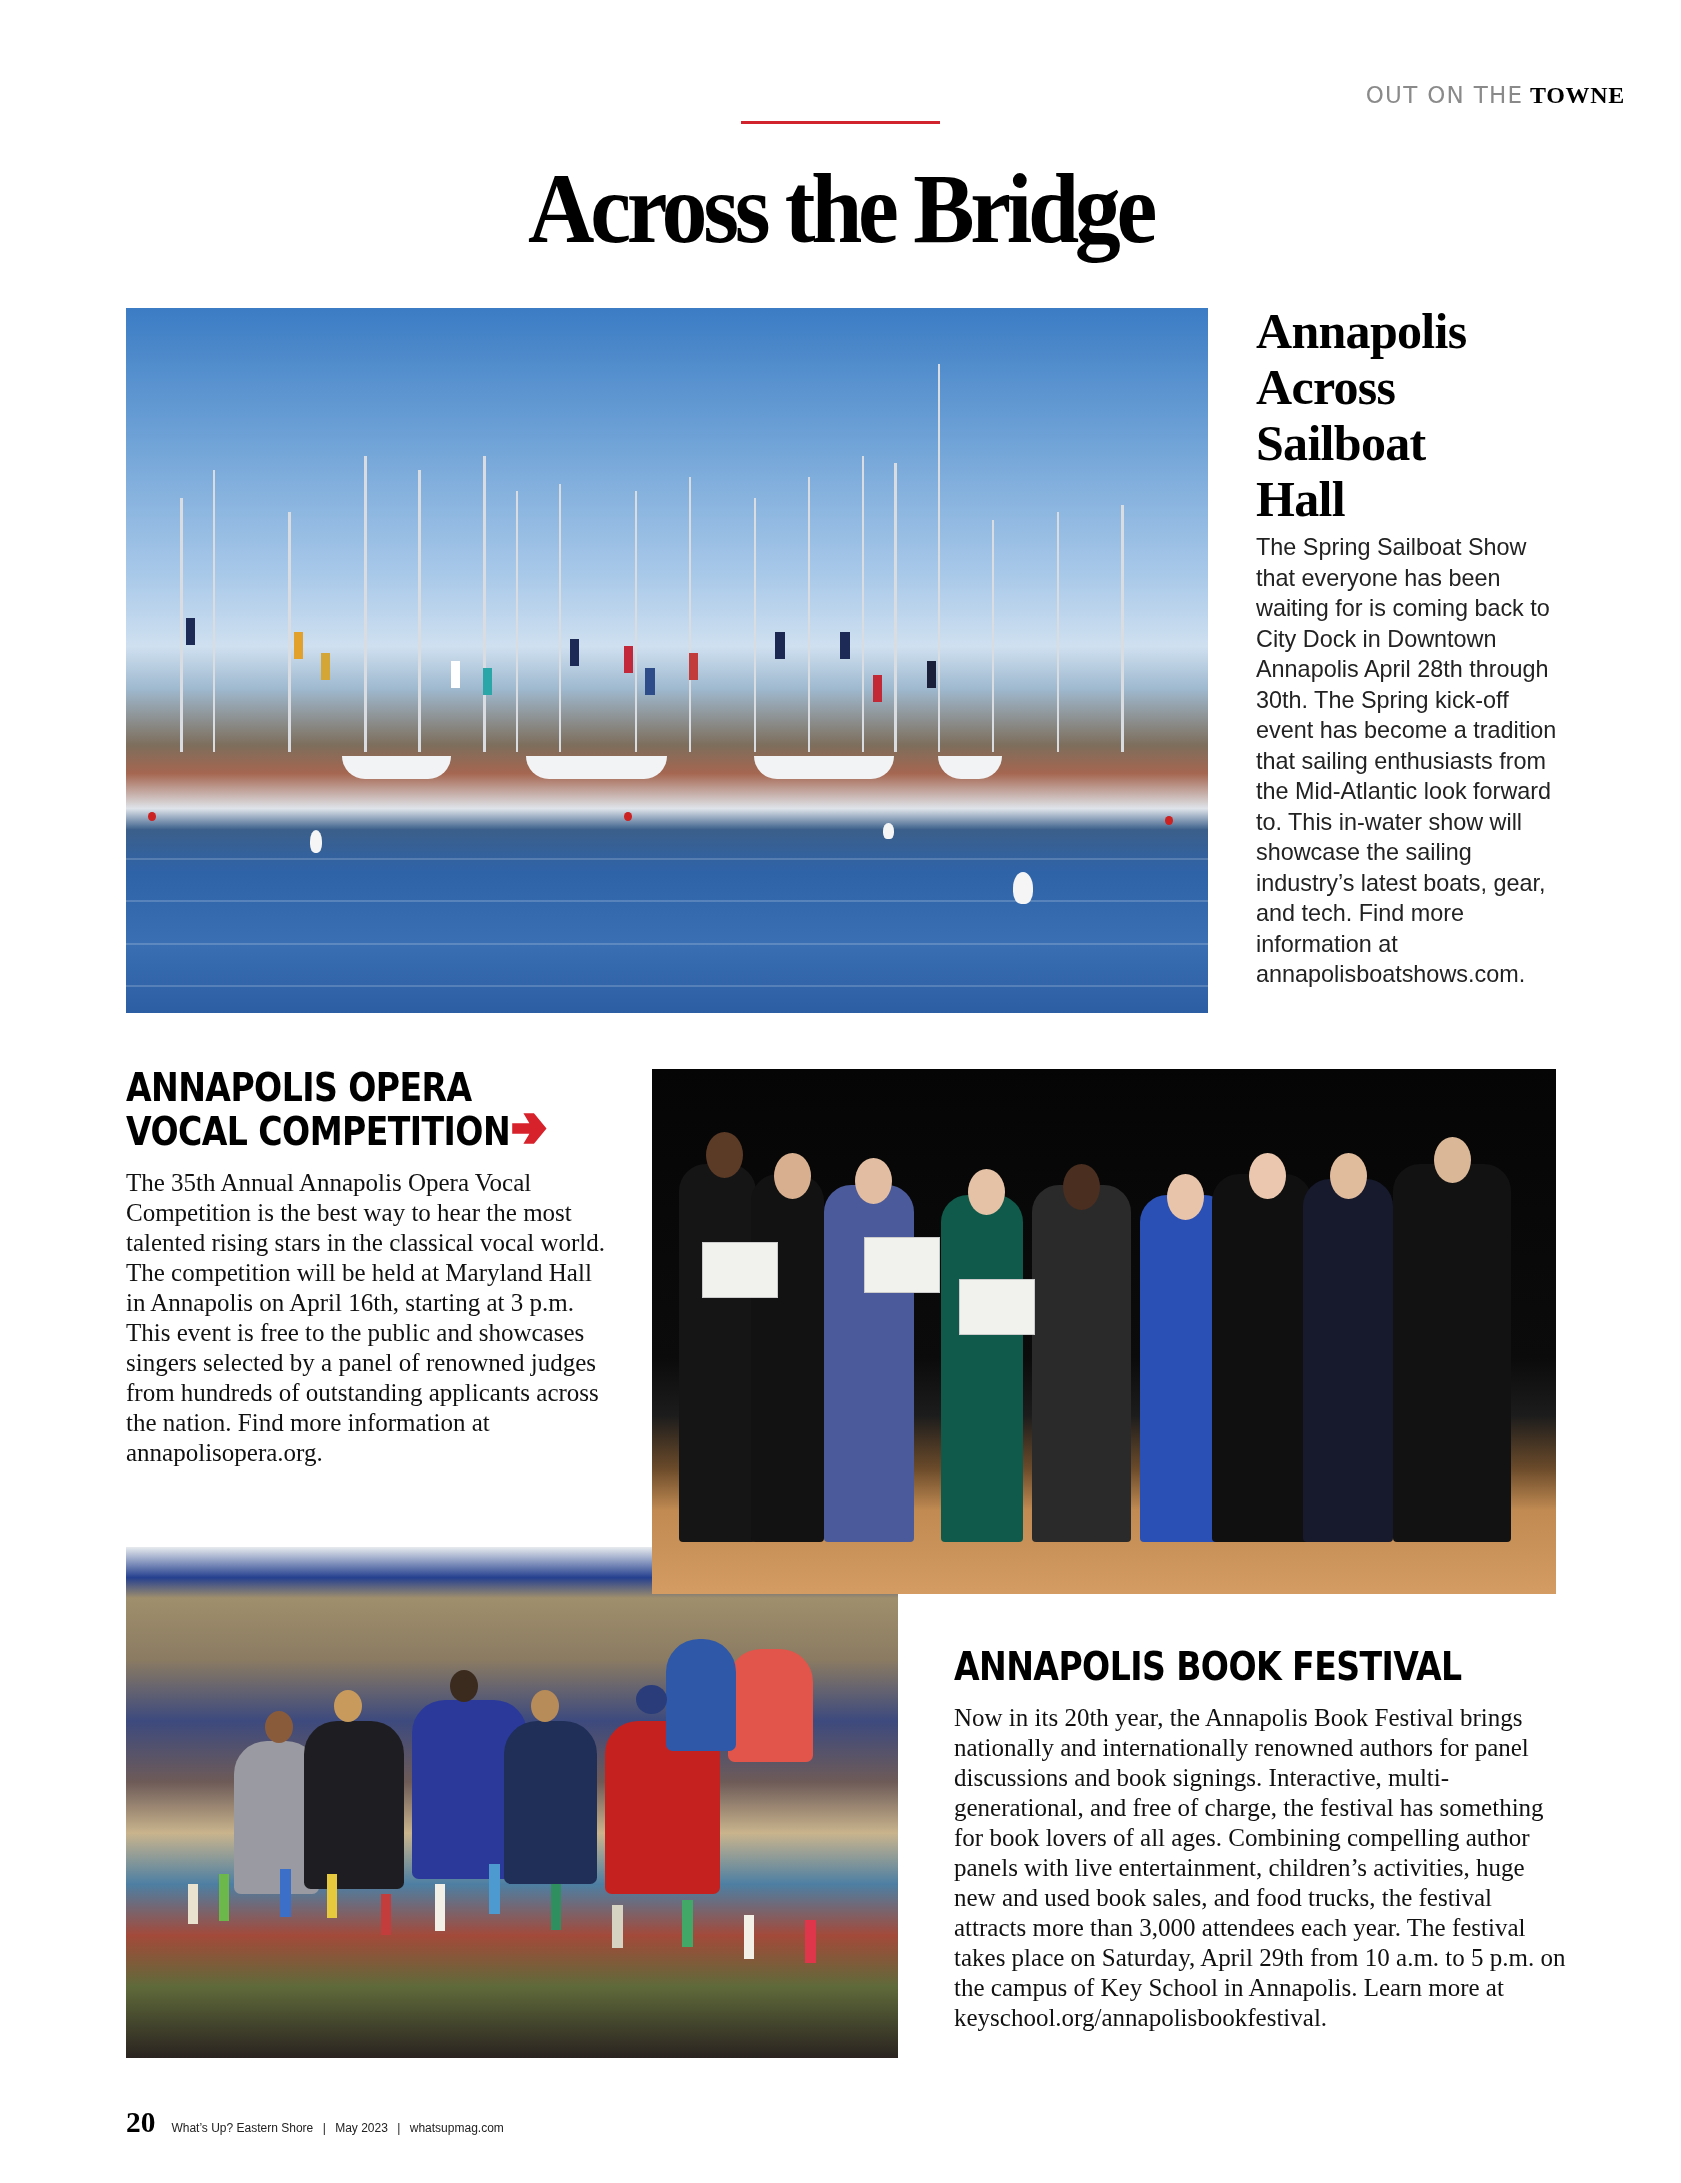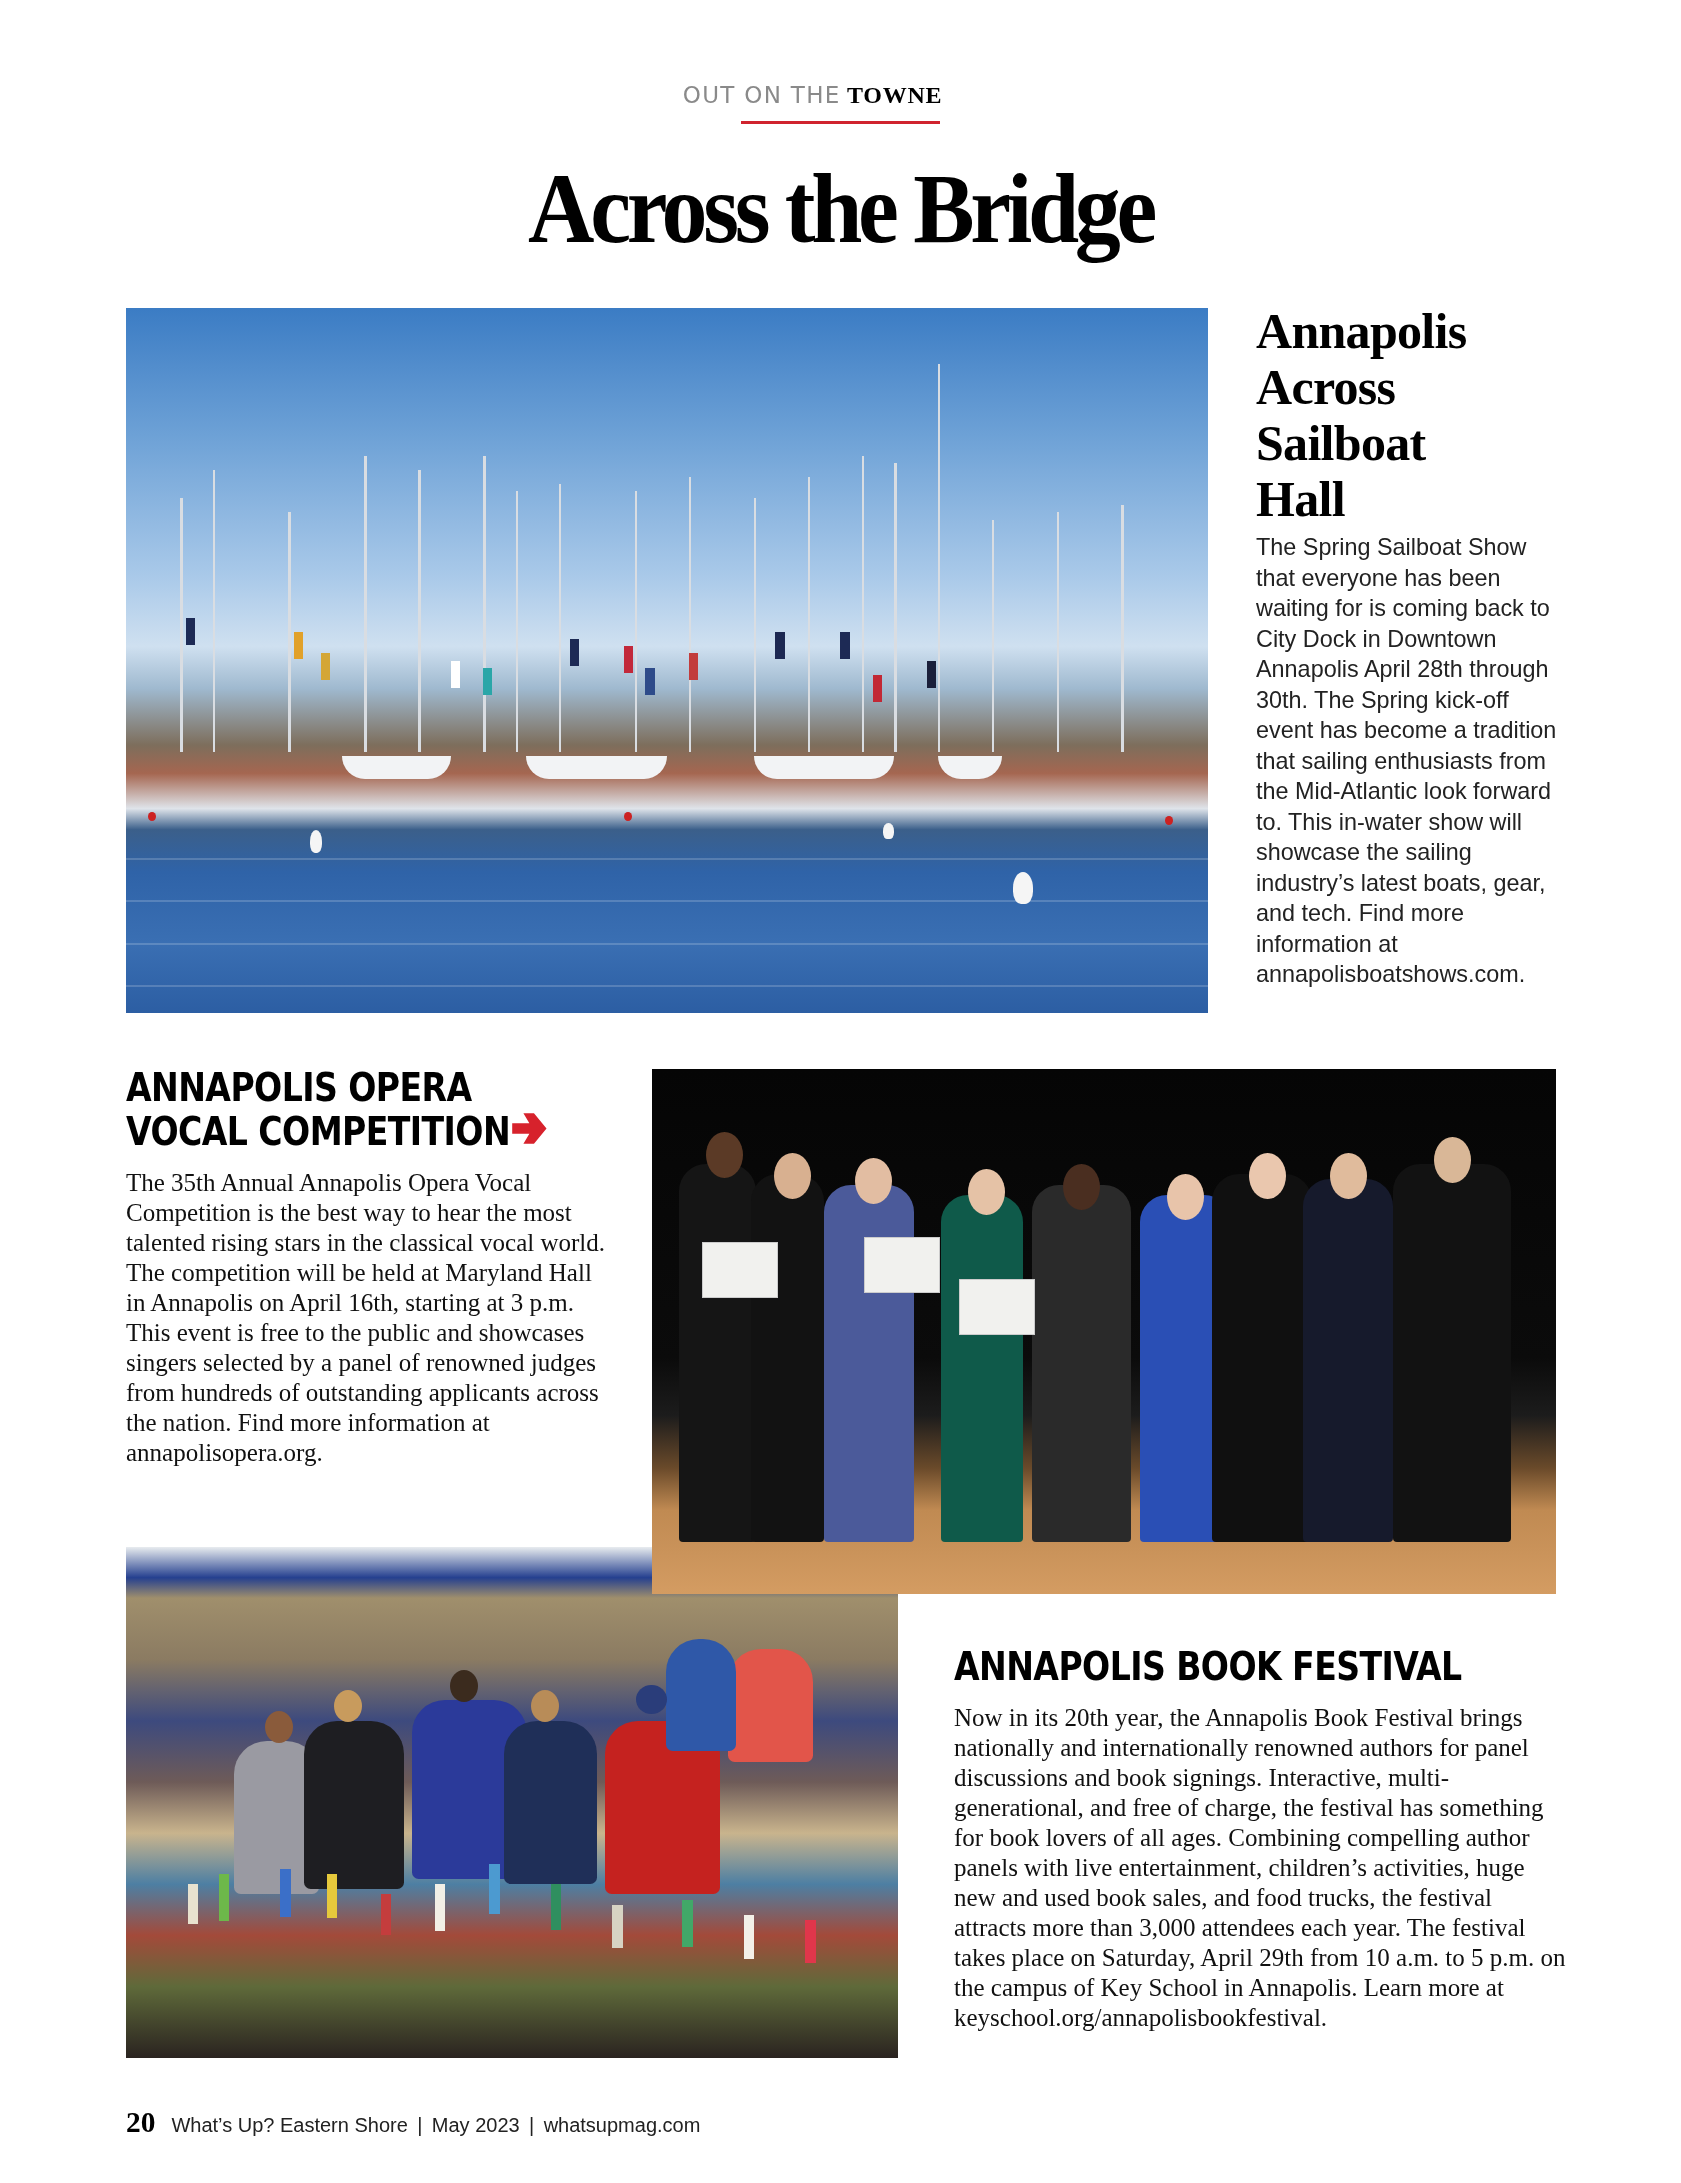--- a/index.html
+++ b/index.html
@@ -1,20 +1,20 @@
 <!DOCTYPE html>
 <html style="font-size:10.7px"><head>
 <meta charset="utf-8">
 <style>
   html, body { margin: 0; padding: 0; background: #ffffff; }
   body { width: 1681px; height: 2183px; position: relative; overflow: hidden; color: #111; }
   .abs { position: absolute; }
 
   
-  #kicker { left: 0; width: 1625px; top: 82px; text-align: center; font-size: 23px; letter-spacing: 0.7px; }
+  #kicker { left: 0; width: 1625px; top: 82px; text-align: right; font-size: 23px; letter-spacing: 0.7px; }
   #kicker .gray { font-family: "DejaVu Sans", sans-serif; color: #8a8a8a; font-weight: normal; letter-spacing: 1.3px; }
   #kicker .bold { font-family: "Liberation Serif", serif; font-weight: bold; color: #000; letter-spacing: 0.7px; font-size: 24px; }
   #kicker-rule { left: 741px; top: 121px; width: 199px; height: 3.3px; background: #d0232e; }
 
   
   #title { left: 0; width: 1681px; top: 159px; text-align: center;
            font-family: "Liberation Serif", serif; font-weight: bold; font-size: 100px;
            letter-spacing: -4.7px; line-height: 1; color: #000; transform: scaleX(0.92); transform-origin: center; }
 
   
@@ -58,21 +58,21 @@
 
   
   #book-heading { left: 954px; top: 1645px; width: 602px; font-family: "DejaVu Sans", sans-serif; font-weight: bold;
     font-size: 39px; line-height: 44px; color: #000; letter-spacing: -0.7px; transform: scaleX(0.85); transform-origin: left; white-space: nowrap; }
   #book-body { left: 954px; top: 1703px; width: 616px; font-family: "Liberation Serif", serif; font-size: 25px;
     line-height: 30px; color: #111; }
 
   
   #footer { left: 126px; top: 2106px; font-size: 16px; color: #222; white-space: nowrap; }
   #page-number { font-family: "Liberation Serif", serif; font-weight: bold; font-size: 29.4px; color: #000; margin-right: 12px; vertical-align: baseline; }
-  #footer .info { font-family: "Liberation Sans", sans-serif; font-size: 20px; color: #222; }
+  #footer .info { font-family: "Liberation Sans", sans-serif; font-size: 12px; color: #222; }
   #footer .sep { margin: 0 5.4px; }
 </style>
 </head>
 <body>
 
 <div id="kicker" class="abs">
   <span class="gray">OUT ON THE</span>
   <span class="bold">TOWNE</span>
 </div>
 <div id="kicker-rule" class="abs"></div>

